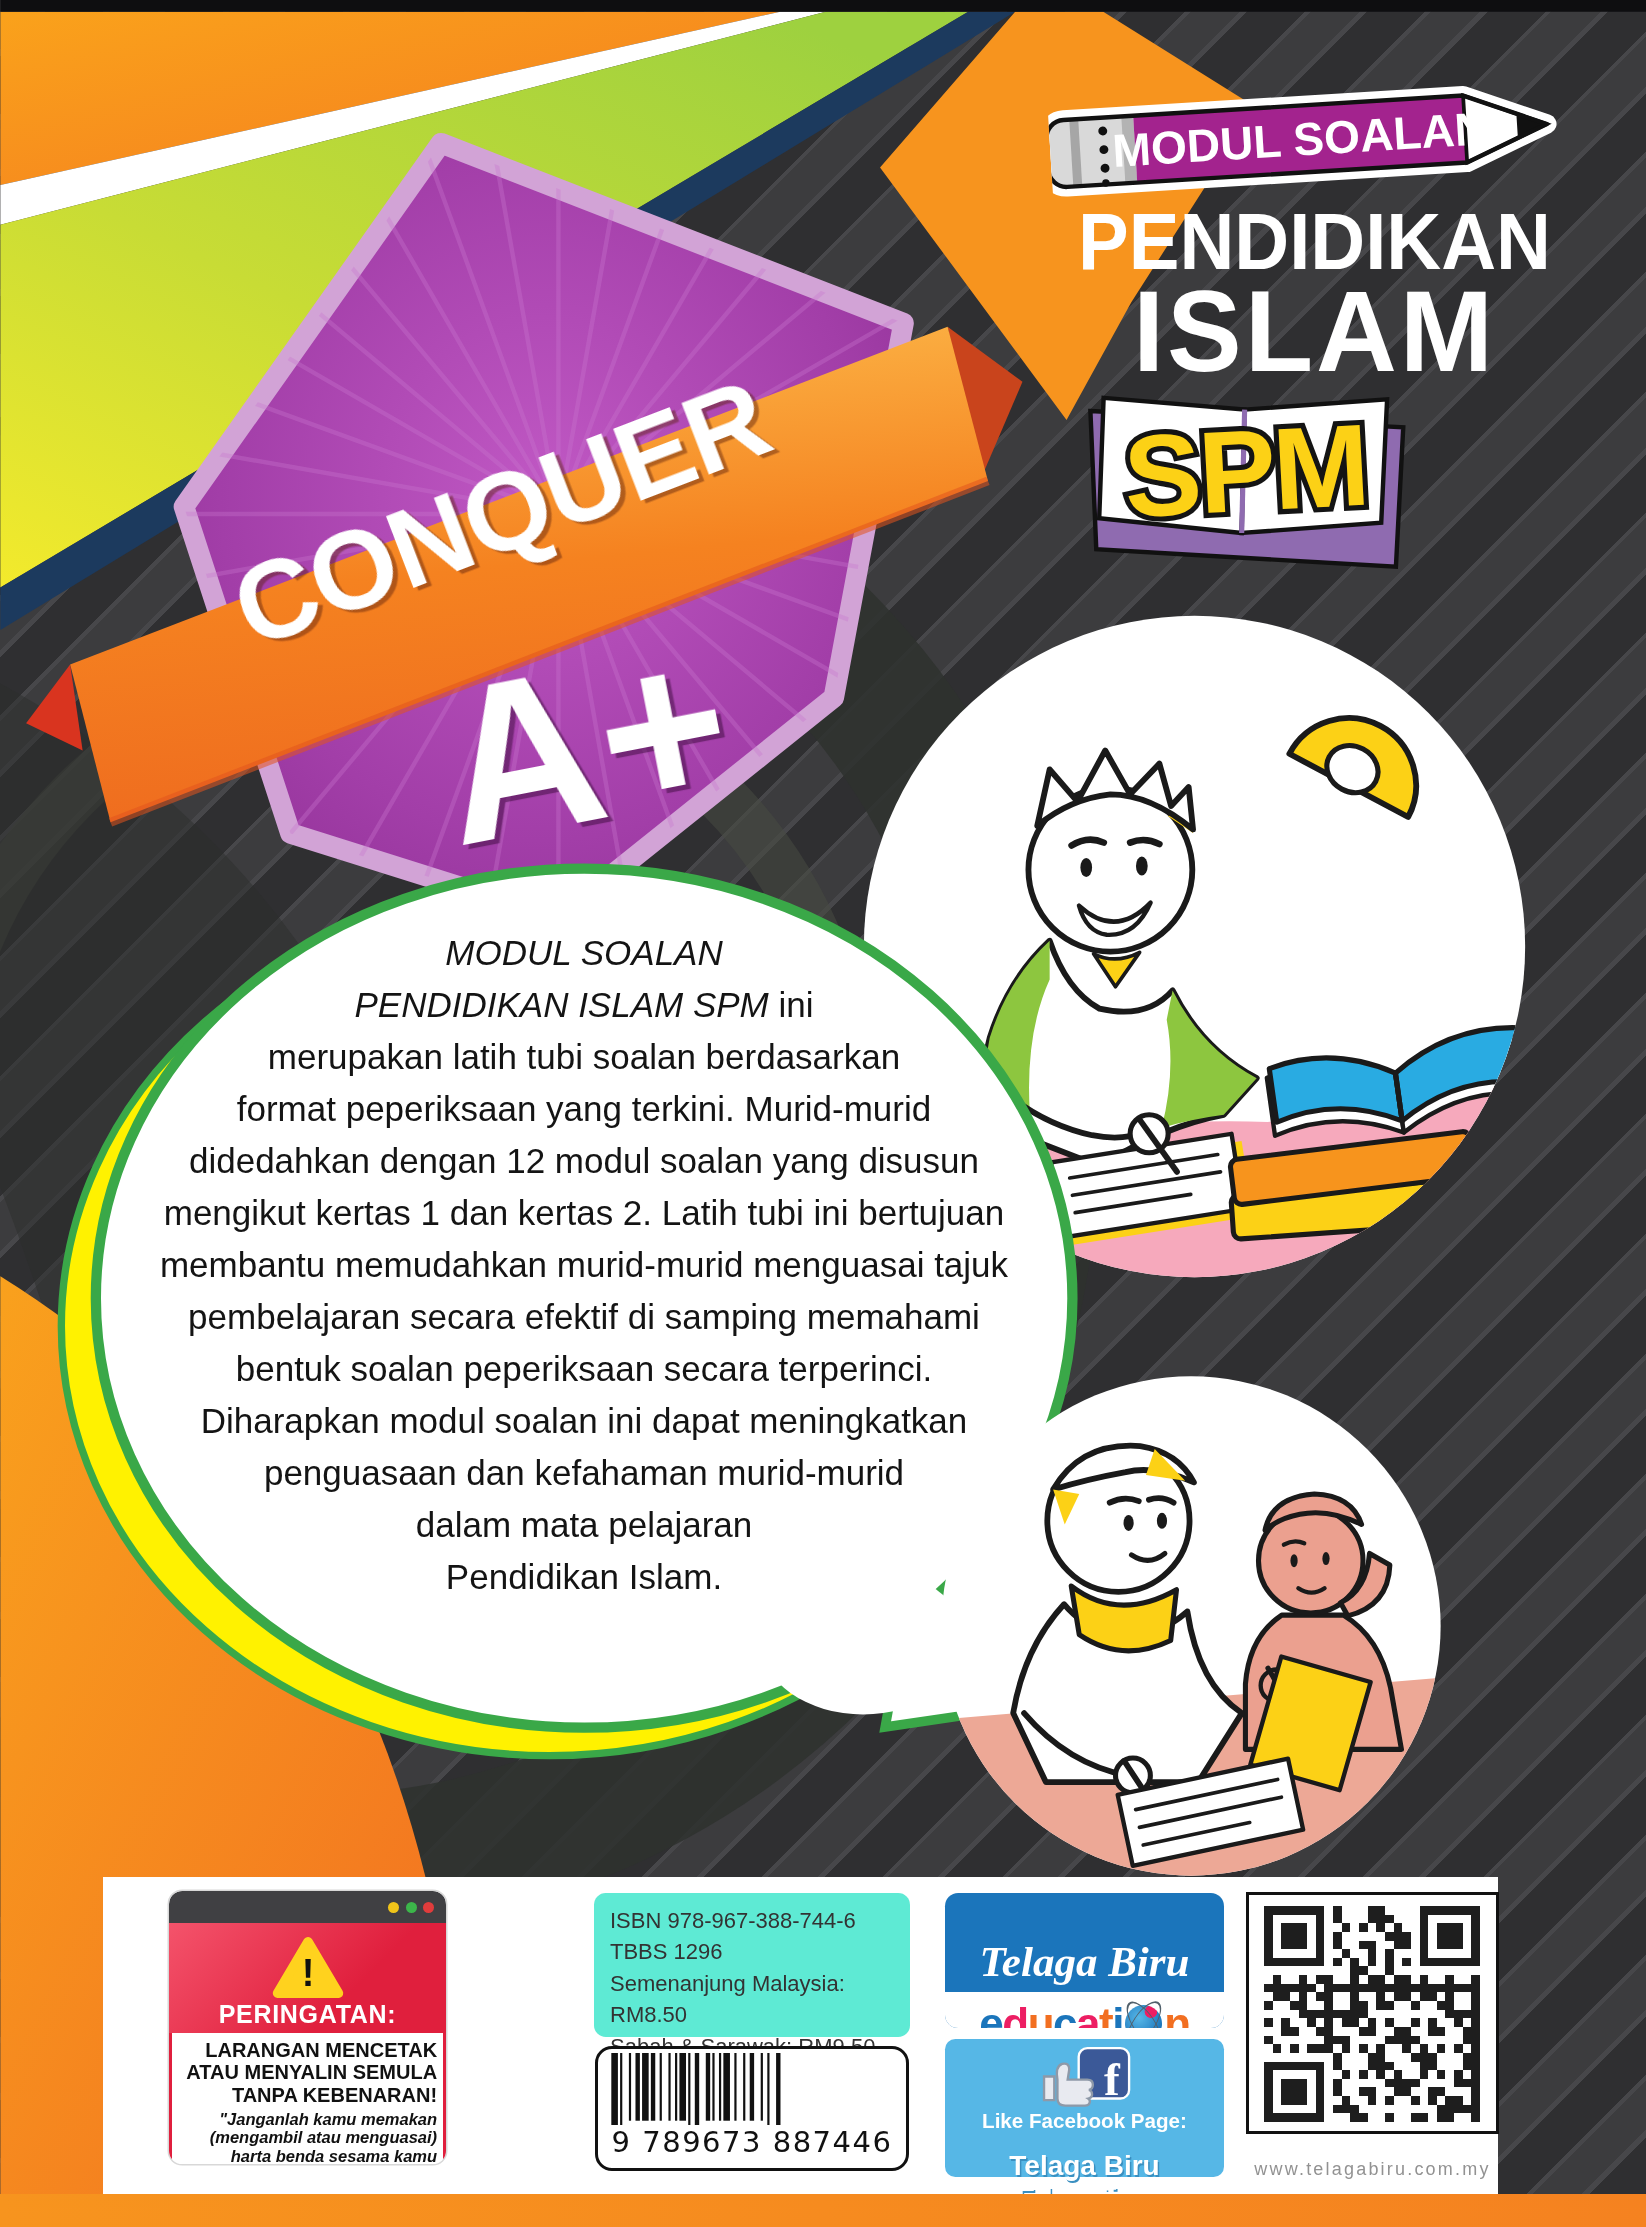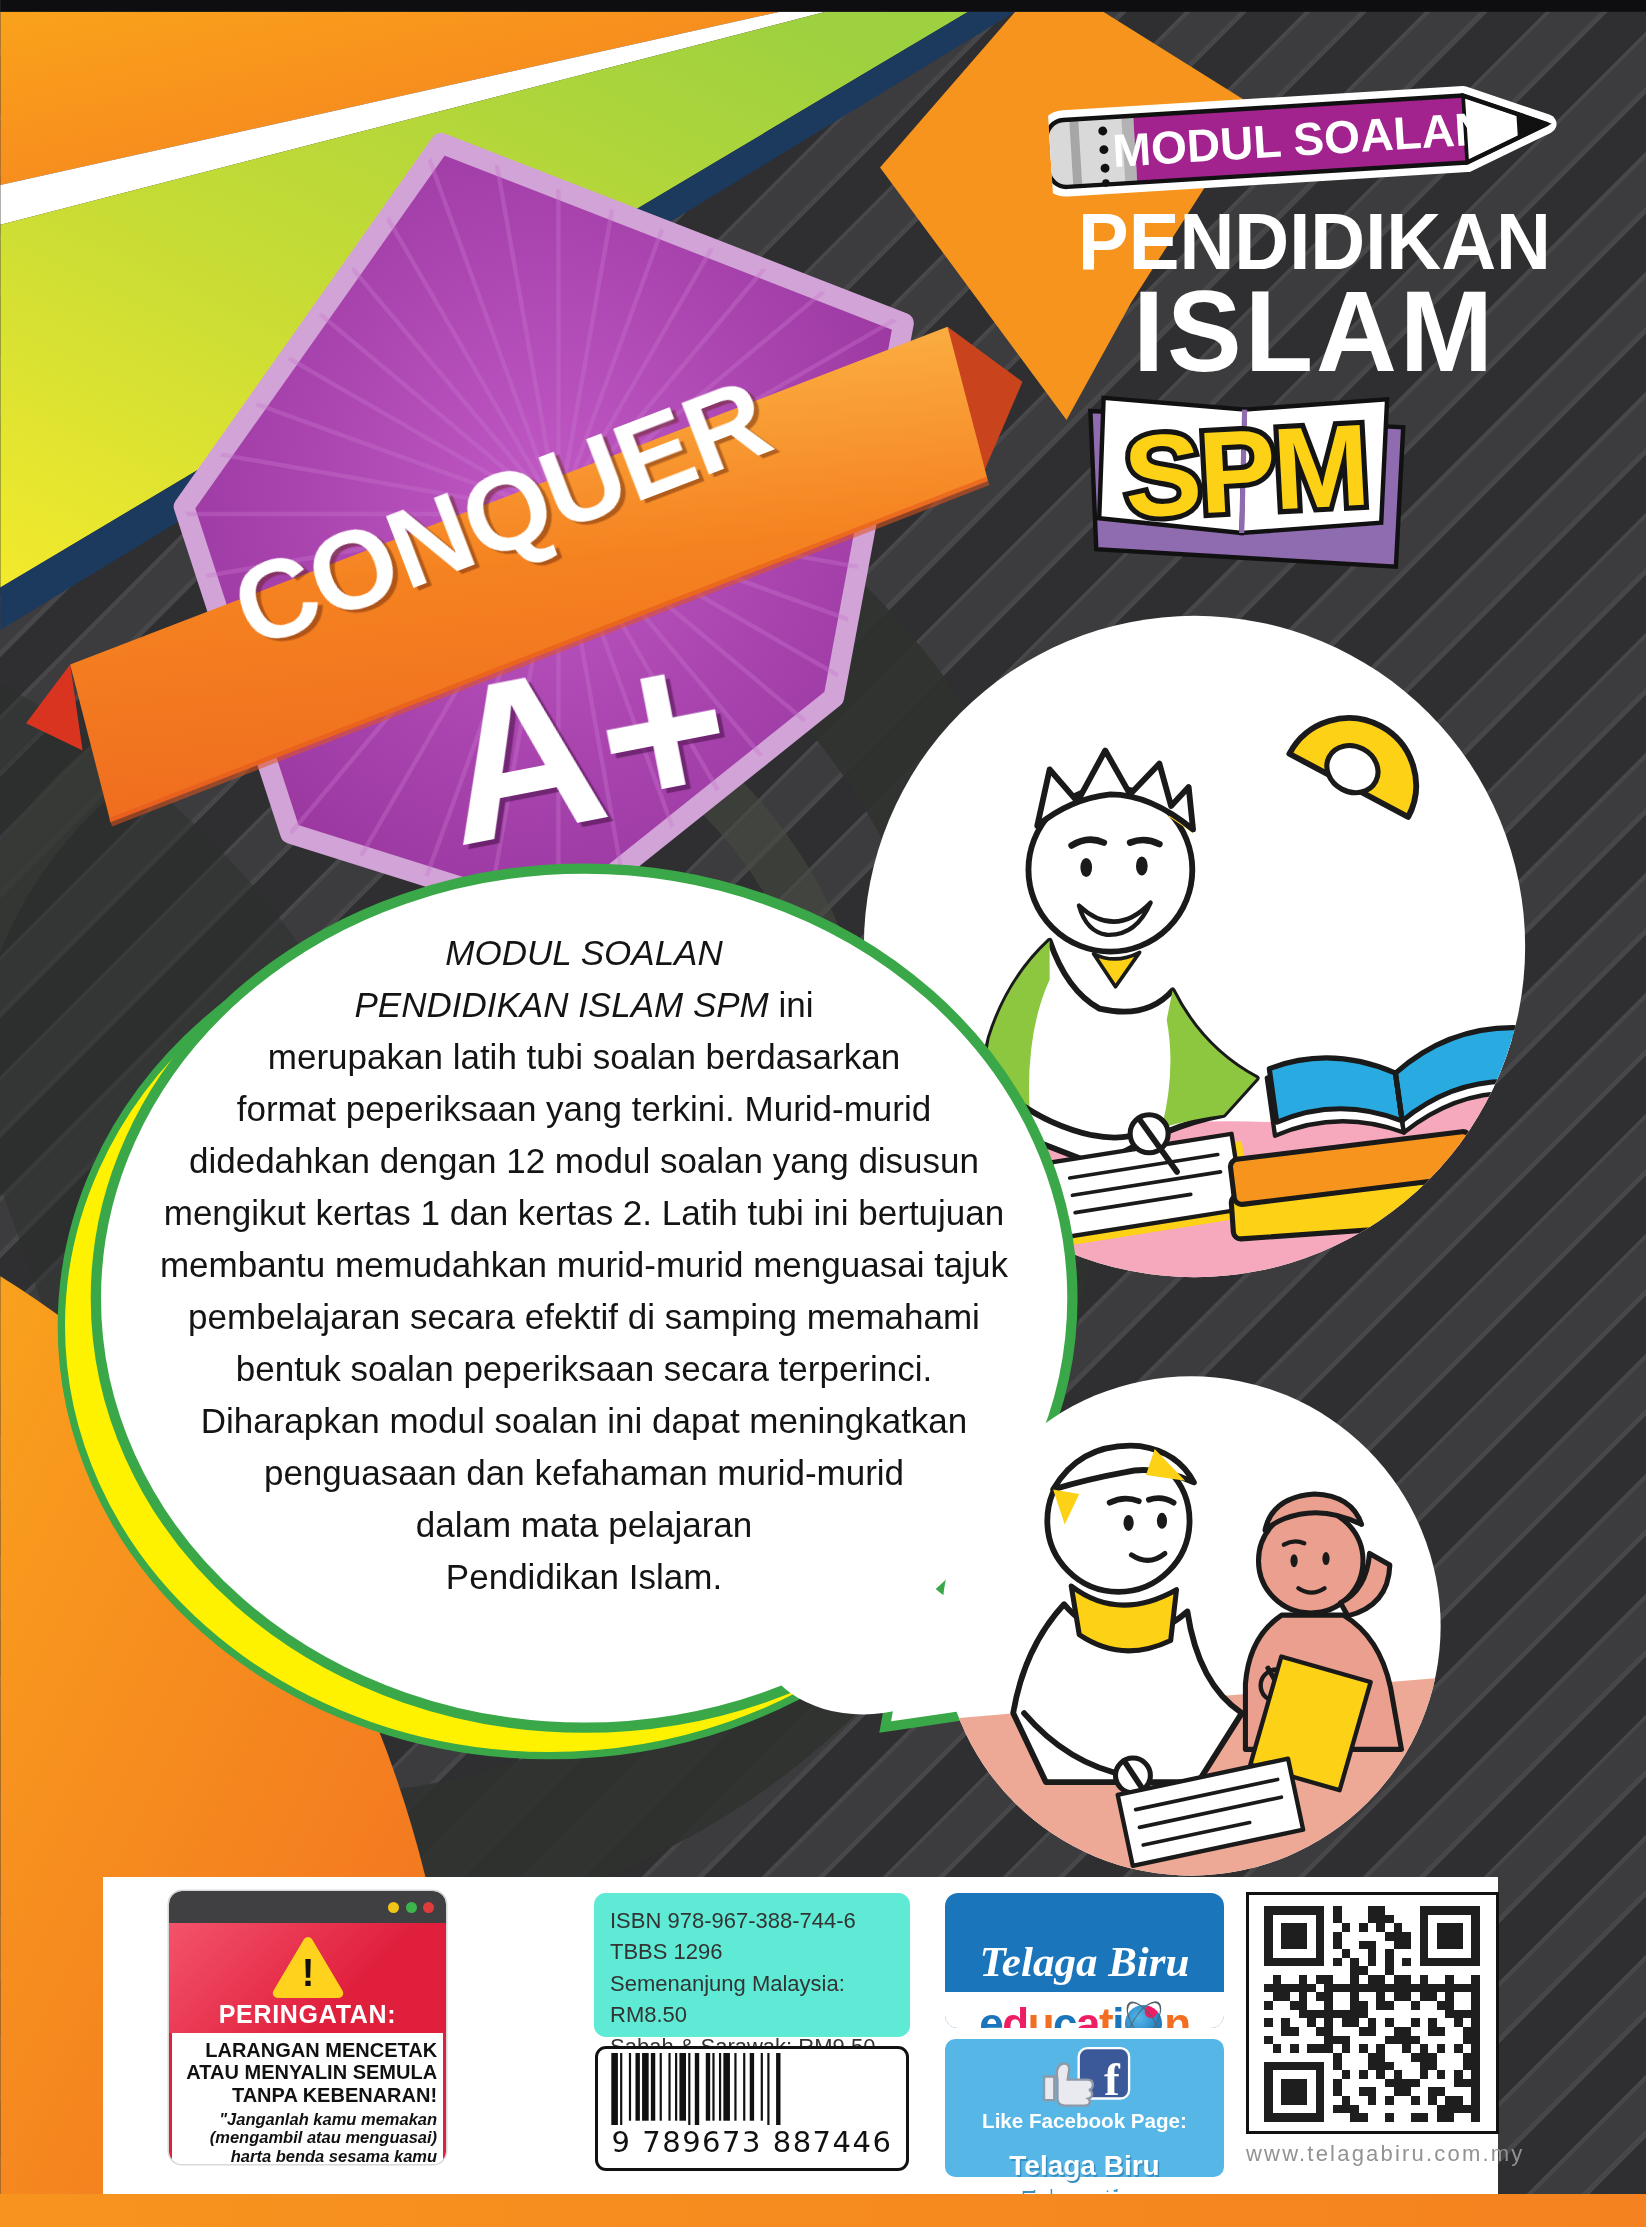--- a/index.html
+++ b/index.html
@@ -35,21 +35,21 @@
   .wc-red svg{width:76px;height:65px;margin-bottom:0px;}
   .wc-title{color:#fff;font-weight:900;font-size:25px;letter-spacing:0.7px;}
   .wc-body{height:155px;border:3.7px solid #e01f3d;border-top:none;border-radius:0 0 13.2px 13.2px;
            padding:5.9px 5.9px 2.9px 5.9px;text-align:right;}
   .wc-heading{font-size:20px;font-weight:900;line-height:1.13;color:#111;}
   .wc-quote{margin-top:2.9px;font-size:16.5px;line-height:1.12;color:#111;}
   .wc-quote .q{font-style:italic;font-weight:700;}
   .isbnbox{position:absolute;left:491px;top:16px;width:316px;height:144px;background:#5eead4;
            border-radius:11.8px;padding:11.8px 7.3px 7.3px 16px;font-size:22px;line-height:1.43;color:#333;}
   .barcodebox{position:absolute;left:492px;top:169px;width:314px;height:125px;background:#fff;
-              border:3.7px solid #111;border-radius:11px;padding:4.4px 7.3px 0 7.3px;text-align:center;}
+              border:3.7px solid #111;border-radius:17px;padding:4.4px 7.3px 0 7.3px;text-align:center;}
   .bcnum{font-family:"DejaVu Sans",sans-serif;font-size:29px;color:#111;margin-top:-25px;letter-spacing:1.5px;
          background:#fff;display:inline-block;padding:0 4.4px;position:relative;}
   .tbbox{position:absolute;left:842px;top:16px;width:279px;height:135px;background:#1b75bb;
          border-radius:13.2px;overflow:hidden;display:flex;flex-direction:column;}
   .tb-script{flex:0 0 62px;display:flex;align-items:center;justify-content:center;color:#fff;
              font-family:"Liberation Serif",serif;font-style:italic;font-weight:700;font-size:43px;margin-top:37px;}
   .tb-band{flex:0 0 63px;background:#fff;display:flex;align-items:center;justify-content:center;}
   .tb-band span.L{font-size:44px;font-weight:900;letter-spacing:-1.5px;line-height:1;}
   .atom{position:relative;display:inline-block;width:37px;height:37px;margin:0 2.2px;border-radius:50%;
     background:radial-gradient(circle at 70% 18%,#ed1e63 0 5.9px,rgba(0,0,0,0) 6.6px),
@@ -58,21 +58,21 @@
   .atom::before{transform:rotate(56deg) scaleY(.42);}
   .atom::after{transform:rotate(-56deg) scaleY(.42);}
   .fbbox{position:absolute;left:842px;top:162px;width:279px;height:138px;background:#56b7e6;
          border-radius:10.3px;text-align:center;padding-top:5.9px;}
   .fbbox svg{width:110px;height:63px;}
   .fb1{color:#fff;font-size:20.6px;font-weight:700;margin-top:-1.5px;}
   .fb2{color:#fff;font-size:28px;font-weight:900;margin-top:17px;text-shadow:1.5px 1.5px 0 #3a8fc0;}
   .qrwrap{position:absolute;left:1143px;top:14.7px;width:253px;}
   .qrbox{width:253px;height:242px;background:#fff;border:3.7px solid #111;padding:11px 14.7px;}
   .qrbox svg{width:216px;height:216px;}
-  .qrurl{margin-top:7px;text-align:center;color:#929292;font-size:22px;letter-spacing:2.2px;}
+  .qrurl{margin-top:25px;text-align:center;color:#929292;font-size:18px;letter-spacing:2.2px;}
   .bottom-bar{position:absolute;left:0;top:2194px;width:1647px;height:33px;
               background:linear-gradient(90deg,#f7941e,#f58220);}
 </style>
 </head>
 <body>
 
 <div id="stage">
 
   <div class="stripes"></div>
 

